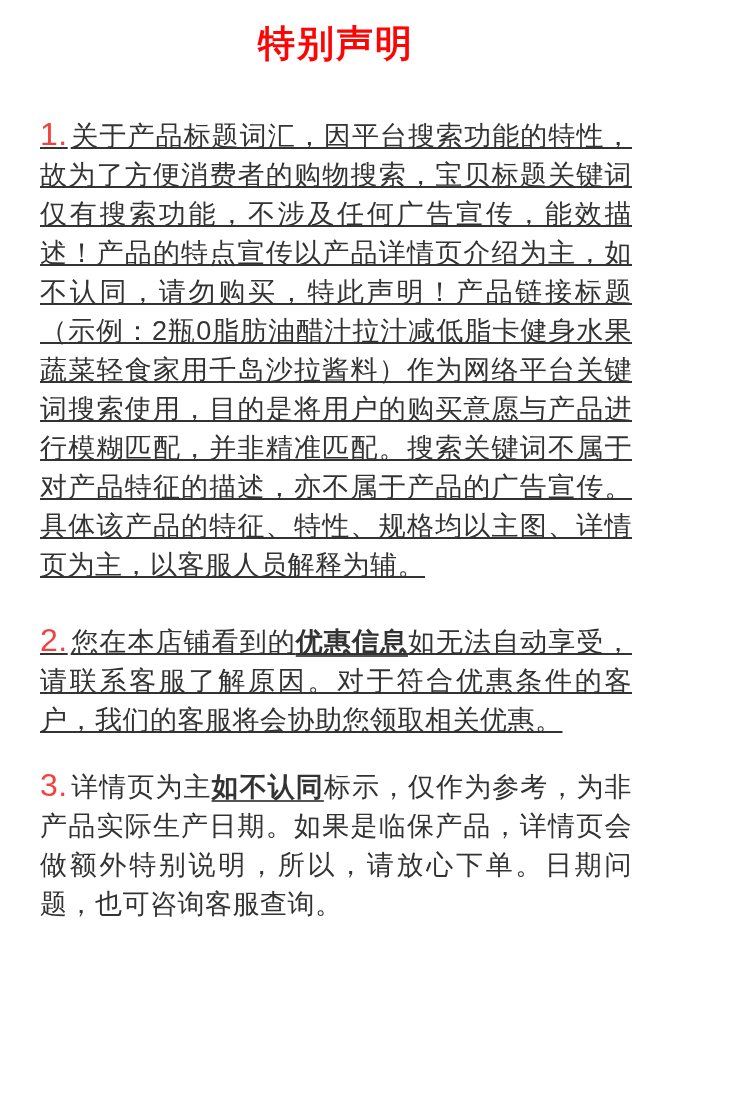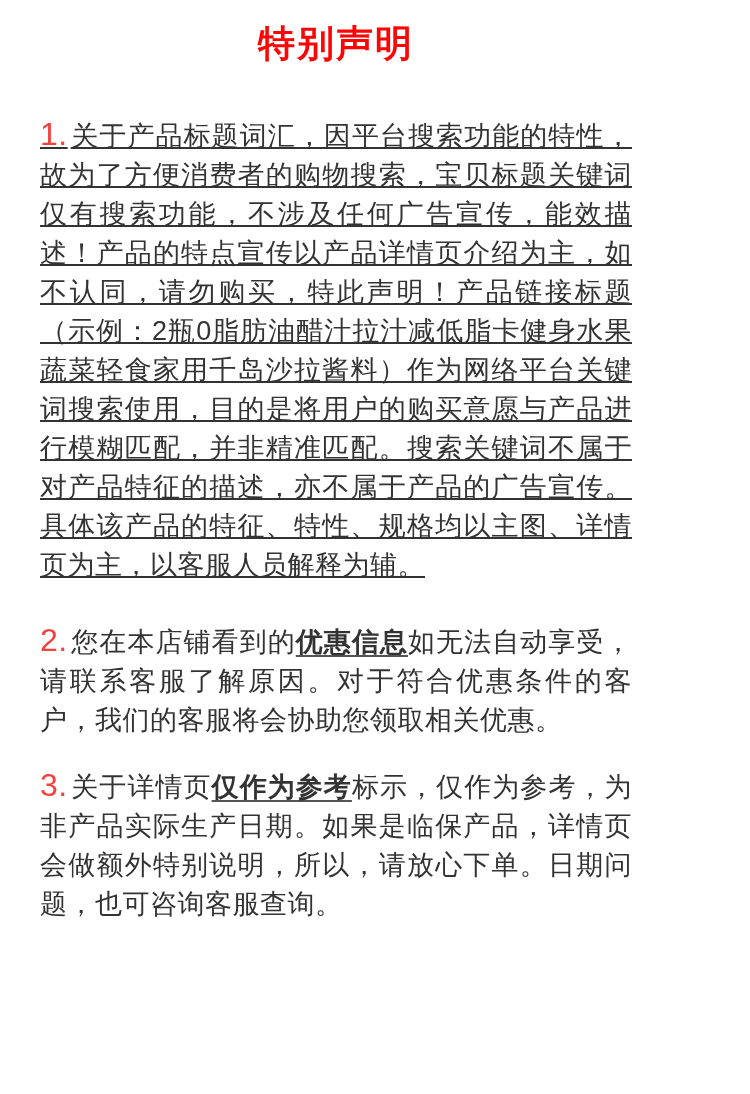--- a/index.html
+++ b/index.html
@@ -32,21 +32,21 @@
     line-height: 39px;
     color: var(--text-color, #333333);
     text-align: justify;
     letter-spacing: 0.5px;
   }
   .intro {
     margin-top: 32px;
     text-indent: 20px;
   }
   .section-1 { margin-top: 52px; text-decoration: underline; }
-  .section-2 { margin-top: 38px; }
+  .section-2 { margin-top: 38px; text-decoration: underline; }
   .section-3 { margin-top: 28px; }
   .num {
     color: var(--accent-color, #f5413d);
     font-size: 32px;
     line-height: 27px;
     font-weight: 400;
     padding-right: 3px;
     font-family: "Liberation Sans", sans-serif;
   }
   .hl {
@@ -67,16 +67,16 @@
 
   <p class="body-text section-1">
     <span class="num">1.</span><span>关于产品标题词汇，因平台搜索功能的特性，故为了方便消费者的购物搜索，宝贝标题关键词仅有搜索功能，不涉及任何广告宣传，能效描述！产品的特点宣传以产品详情页介绍为主，如不认同，请勿购买，特此声明！产品链接标题（示例：2瓶0脂肪油醋汁拉汁减低脂卡健身水果蔬菜轻食家用千岛沙拉酱料）作为网络平台关键词搜索使用，目的是将用户的购买意愿与产品进行模糊匹配，并非精准匹配。搜索关键词不属于对产品特征的描述，亦不属于产品的广告宣传。具体该产品的特征、特性、规格均以主图、详情页为主，以客服人员解释为辅。</span><span class="hl"></span><span></span>
   </p>
 
   <p class="body-text section-2">
     <span class="num">2.</span><span>您在本店铺看到的</span><span class="hl">优惠信息</span><span>如无法自动享受，请联系客服了解原因。对于符合优惠条件的客户，我们的客服将会协助您领取相关优惠。</span>
   </p>
 
   <p class="body-text section-3">
-    <span class="num">3.</span><span>关于详情页</span><span class="hl">仅作为参考</span><span>标示，仅作为参考，为非产品实际生产日期。如果是临保产品，详情页会做额外特别说明，所以，请放心下单。日期问题，也可咨询客服查询。</span>
+    <span class="num">3.</span><span>详情页为主</span><span class="hl">如不认同</span><span>标示，仅作为参考，为非产品实际生产日期。如果是临保产品，详情页会做额外特别说明，所以，请放心下单。日期问题，也可咨询客服查询。</span>
   </p>
 
 </div>
 
 </body></html>

